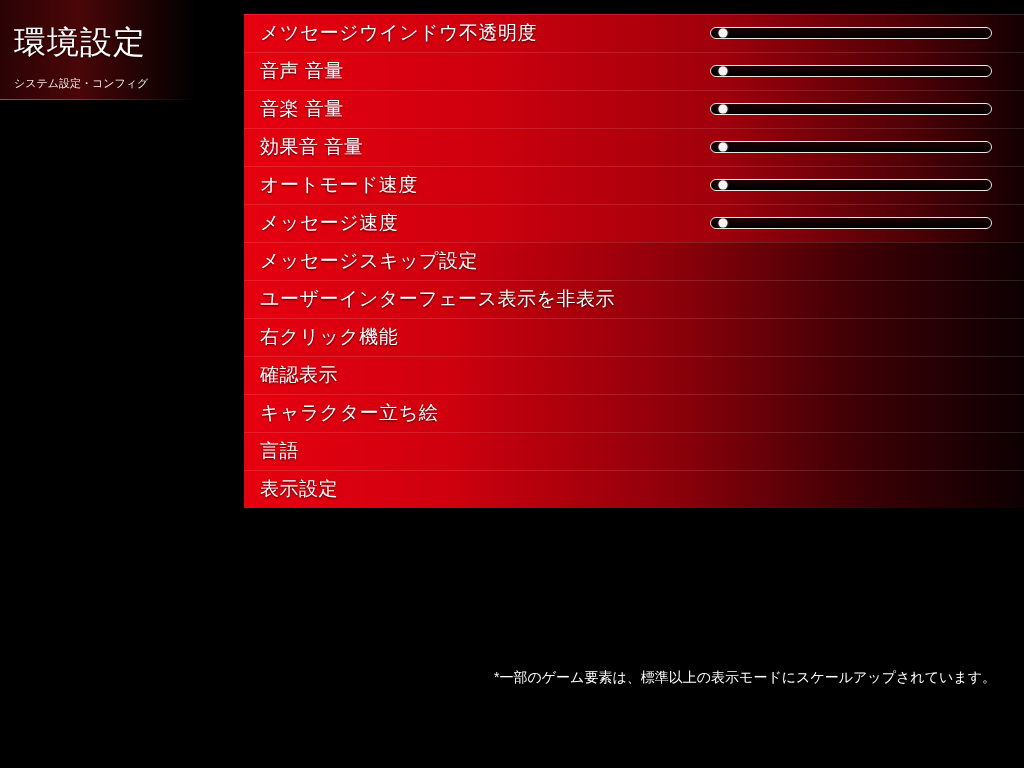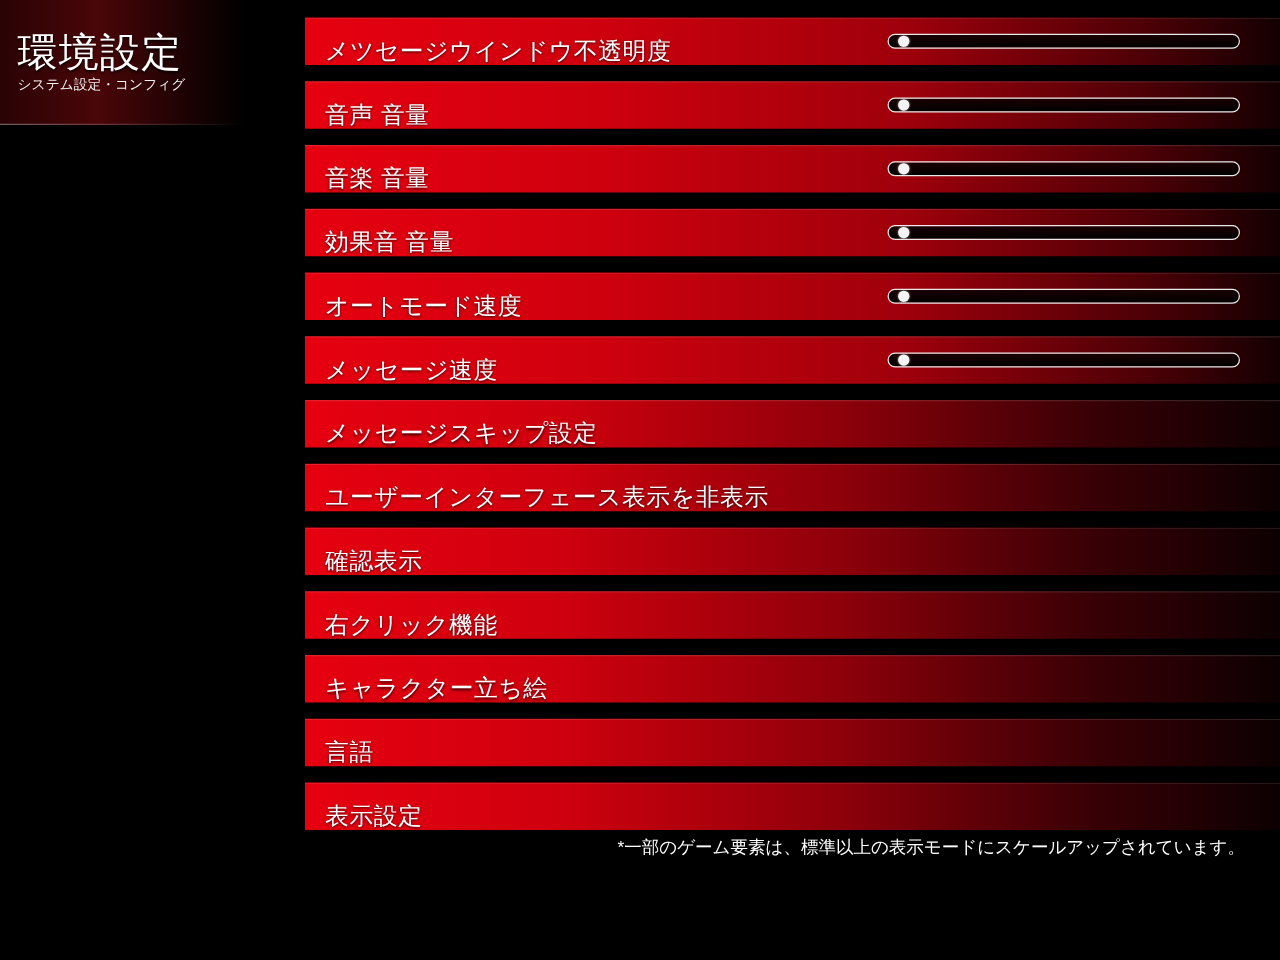--- a/index.html
+++ b/index.html
@@ -46,47 +46,46 @@
   #title-main {
     font-size: 32px;
     line-height: 38px;
     letter-spacing: 1px;
     font-weight: 400;
     color: #ffffff;
     text-shadow: 0 1px 2px rgba(0,0,0,0.8);
     white-space: nowrap;
   }
   #title-sub {
-    margin-top: 0;
+    margin-top: 15px;
     font-size: 11px;
     line-height: 14px;
     color: #f2f2f2;
     letter-spacing: 0px;
     white-space: nowrap;
   }
 
   
   #options {
     position: absolute;
     left: 244px;
     top: 14px;
     width: 780px;
   }
   .opt-row {
     position: relative;
     height: 38px;
-    margin-bottom: 13px;
     background: linear-gradient(to right,
         #e60010 0%,
         #cf000e 30%,
         #9d000b 62%,
         #4d0006 86%,
         #140002 100%);
     display: flex;
-    align-items: flex-end;
+    align-items: center;
     box-sizing: border-box;
     padding-left: 16px;
     box-shadow: inset 0 1px 0 rgba(255,255,255,0.12);
   }
   .opt-row.no-bar {
     background: linear-gradient(to right,
         #e60010 0%,
         #cf000e 26%,
         #8e000a 55%,
         #3a0005 80%,
@@ -184,26 +183,26 @@
           <div class="slider-knob" style="left: calc(2% + 6px);"></div>
         </div>
       </div>
       <div class="opt-row no-bar">
         <span class="opt-label">メッセージスキップ設定</span>
       </div>
       <div class="opt-row no-bar">
         <span class="opt-label">ユーザーインターフェース表示を非表示</span>
       </div>
       <div class="opt-row no-bar">
+        <span class="opt-label">右クリック機能</span>
+      </div>
+      <div class="opt-row no-bar">
         <span class="opt-label">確認表示</span>
       </div>
       <div class="opt-row no-bar">
-        <span class="opt-label">右クリック機能</span>
-      </div>
-      <div class="opt-row no-bar">
         <span class="opt-label">キャラクター立ち絵</span>
       </div>
       <div class="opt-row no-bar">
         <span class="opt-label">言語</span>
       </div>
       <div class="opt-row no-bar">
         <span class="opt-label">表示設定</span>
       </div>
     </div>
 

